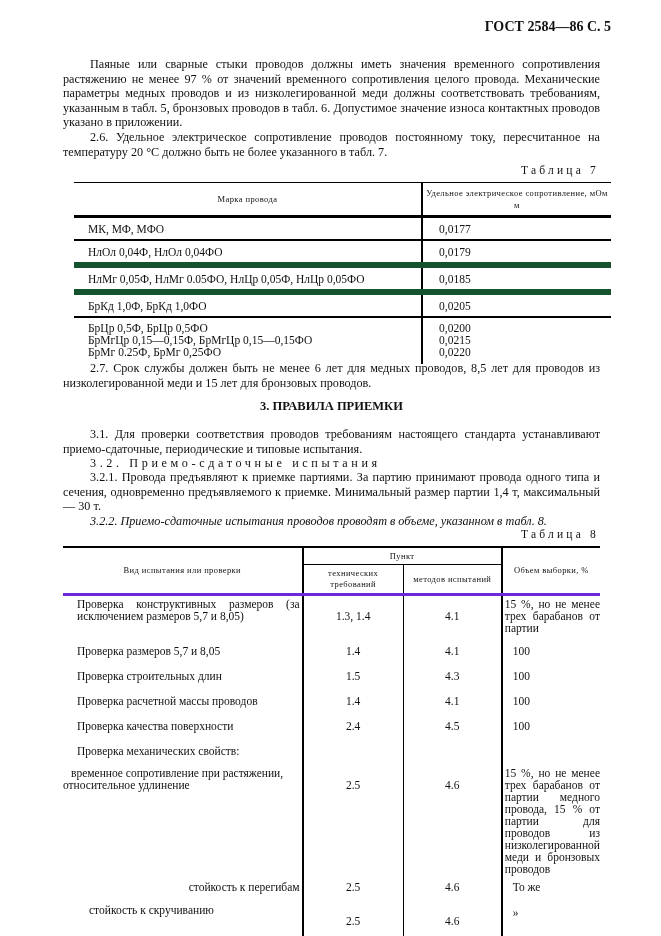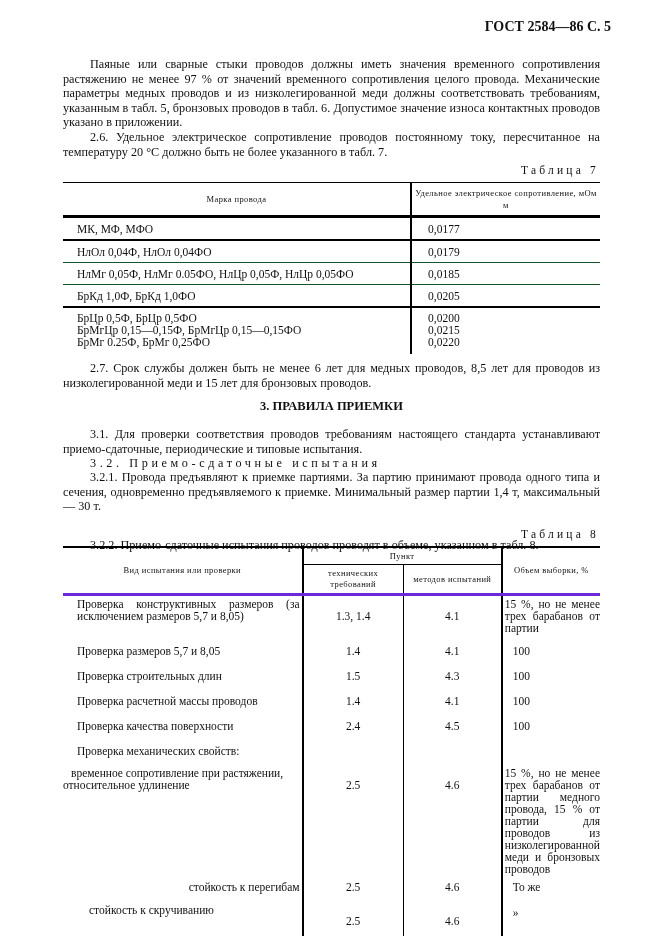--- a/index.html
+++ b/index.html
@@ -5,23 +5,23 @@
   html, body { margin:0; padding:0; background:#fff; }
   body { width:661px; height:936px; position:relative; overflow:hidden;
          font-family:"Liberation Serif", "DejaVu Serif", serif; color:#111; }
   .page-header { position:absolute; top:19px; right:50px; font-weight:bold; font-size:14px; }
   .para { position:absolute; left:63px; width:537px; font-size:12.2px; line-height:14.5px; text-align:justify; }
   .para .ind { display:inline-block; width:27px; }
   .caption { position:absolute; right:62px; font-size:11.5px; letter-spacing:3.2px; }
   .section-title { position:absolute; left:63px; width:537px; top:399px; text-align:center; font-weight:bold; font-size:12.5px; }
 
   
-  .t7 { position:absolute; left:63px; top:182px; width:537px; border-collapse:collapse; font-size:11.5px; }
+  .t7 { position:absolute; left:74px; top:182px; width:537px; border-collapse:collapse; font-size:11.5px; }
   .t7 th { font-weight:normal; font-size:8.5px; letter-spacing:0.4px; height:30px; border-top:1.5px solid #000; border-bottom:3px solid #000; line-height:12px; }
-  .t7 td { height:21px; padding:0 0 0 14px; vertical-align:middle; border-bottom:1px solid #14532d; }
+  .t7 td { height:21px; padding:0 0 0 14px; vertical-align:middle; border-bottom:6px solid #14532d; }
   .t7 tr.thick td { border-bottom:2.5px solid #000; }
   .t7 tr.last td { border-bottom:none; line-height:12px; padding-top:4px; vertical-align:top; height:42px; }
   .t7 .c1 { width:333px; border-right:2.5px solid #000; }
   .t7 td.c2 { padding-left:16px; }
 
   
   .t8 { position:absolute; left:63px; top:546px; width:537px; border-collapse:collapse; font-size:11.5px; }
   .t8 th { font-weight:normal; font-size:8.5px; letter-spacing:0.4px; line-height:11px; }
   .t8 .hrow1 th { border-top:2px solid #000; height:14px; }
   .t8 .hrow2 th { height:26px; }
@@ -90,21 +90,21 @@
 <div class="para" style="top:361px;"><span class="ind"></span><span>2.7. Срок службы должен быть не менее 6 лет для медных проводов, 8,5 лет для проводов из низколегированной меди и 15 лет для бронзовых проводов.</span></div>
 
 <div class="section-title">3. ПРАВИЛА ПРИЕМКИ</div>
 
 <div class="para" style="top:427px;"><span class="ind"></span><span>3.1. Для проверки соответствия проводов требованиям настоящего стандарта устанавливают приемо-сдаточные, периодические и типовые испытания.</span></div>
 
 <div class="para" style="top:456px;"><span class="ind"></span><span style="letter-spacing:3.6px;">3.2. Приемо-сдаточные испытания</span></div>
 
 <div class="para" style="top:470px;"><span class="ind"></span><span>3.2.1. Провода предъявляют к приемке партиями. За партию принимают провода одного типа и сечения, одновременно предъявляемого к приемке. Минимальный размер партии 1,4 т, максимальный — 30 т.</span></div>
 
-<div class="para" style="top:538px;"><span class="ind"></span><span>3.2.2. Приемо-сдаточные испытания проводов проводят в объеме, указанном в табл. 8.</span></div>
+<div class="para" style="top:514px;font-style:italic;"><span class="ind"></span><span>3.2.2. Приемо-сдаточные испытания проводов проводят в объеме, указанном в табл. 8.</span></div>
 
 <div class="caption" style="top:528px;">Таблица 8</div>
 
 <table class="t8">
   <tbody>
       <tr class="hrow1">
     <th class="v1 hb" rowspan="2">Вид испытания или проверки</th>
     <th class="sub" colspan="2" style="border-right:2.5px solid #000;">Пункт</th>
     <th class="hb" rowspan="2">Объем выборки, %</th>
   </tr>

